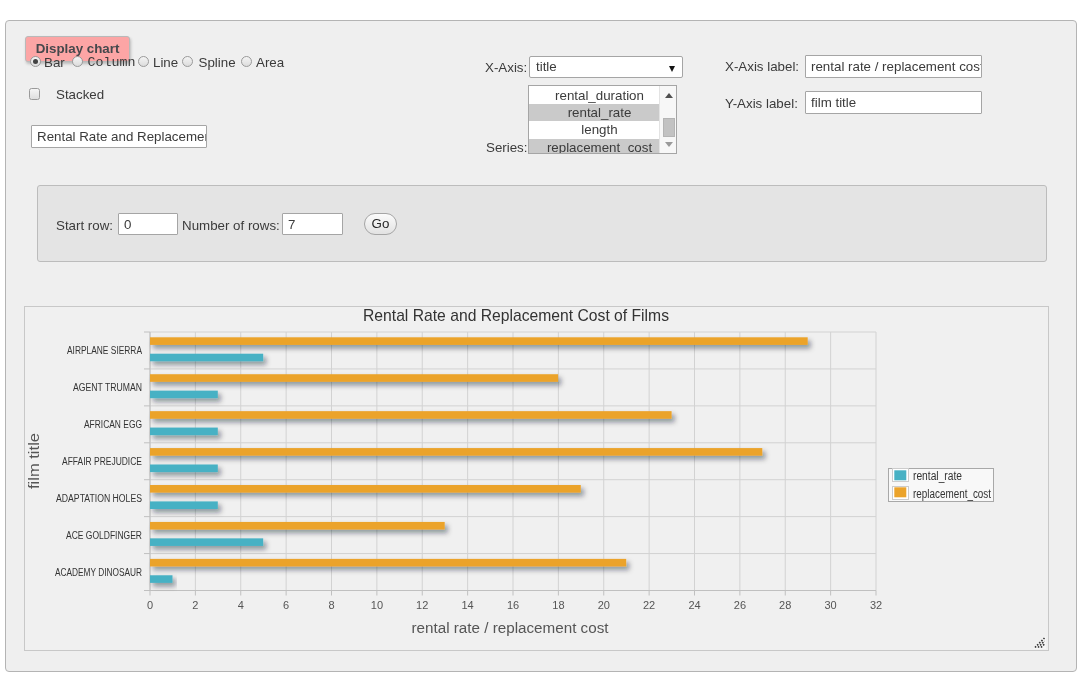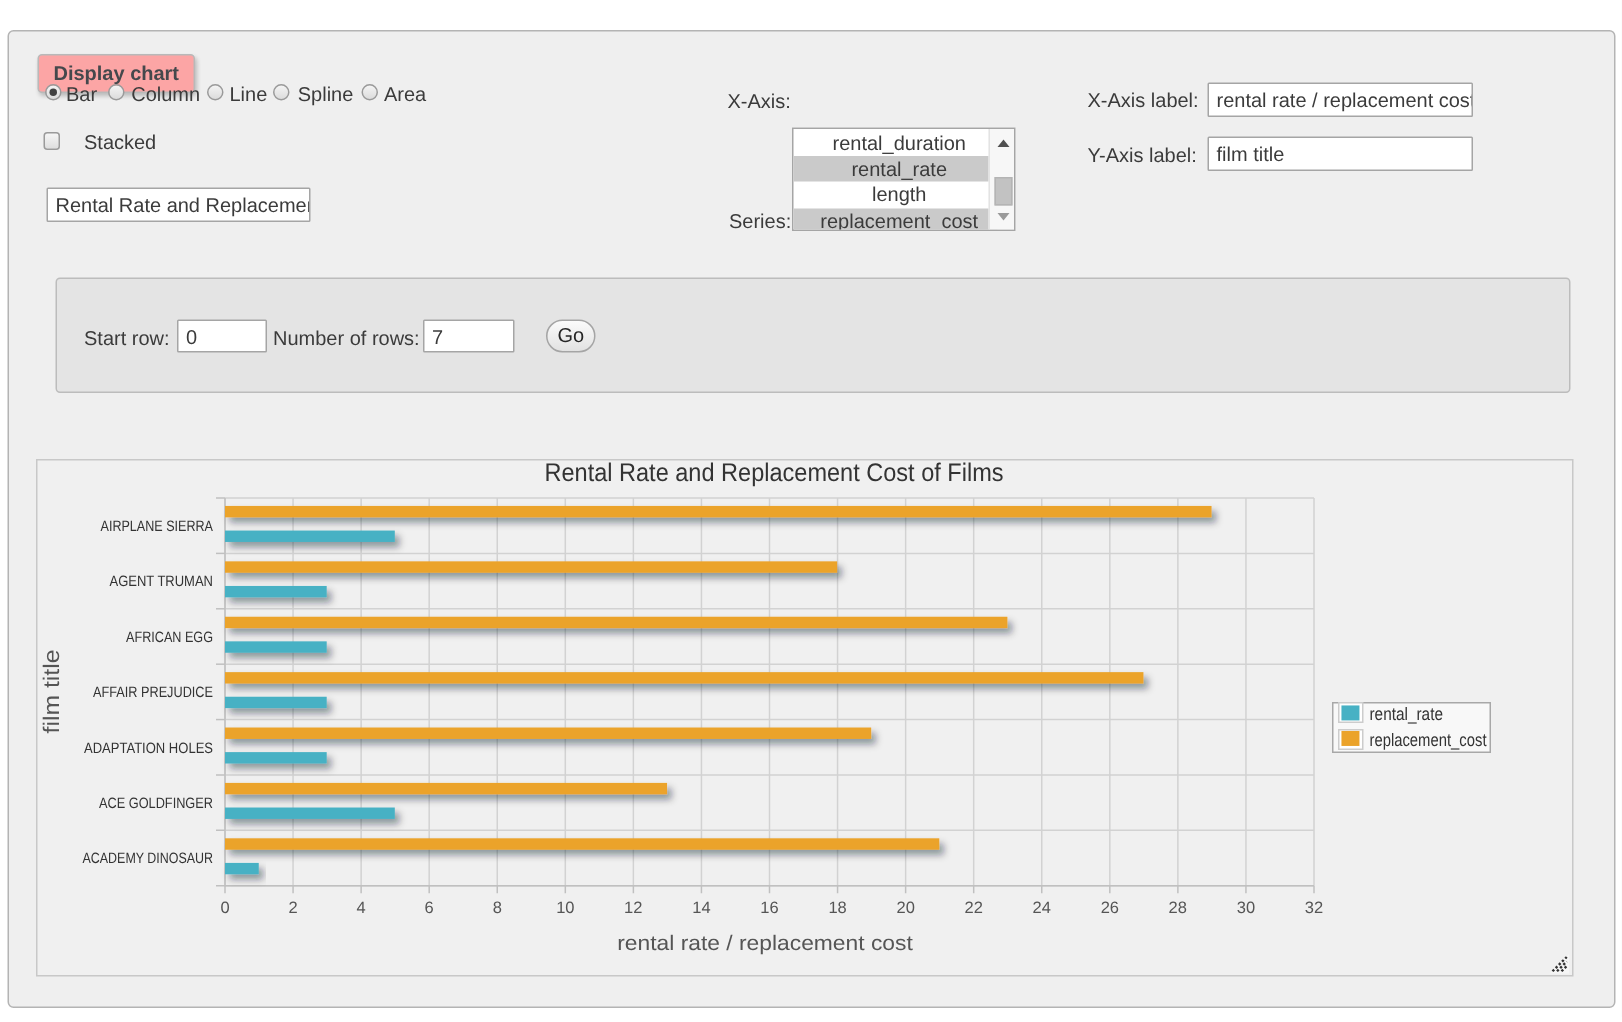--- a/index.html
+++ b/index.html
@@ -27,34 +27,35 @@
 <body>
 <div id="page">
   <div class="abs" id="fieldset"></div>
   <div class="abs" id="legendbox">Display chart</div>
 
   <div class="abs radio" style="left:29.5px;top:56px;">
       <div class="dot"></div>
     </div>
   <div class="abs txt" style="left:44px;top:55px;">Bar</div>
   <div class="abs radio" style="left:71.5px;top:56px;"></div>
-  <div class="abs txt" style="left:87.5px;top:55px;">Column</div>
+  <div class="abs txt" style="left:87.5px;top:55px;font-family:Liberation Mono, monospace;">Column</div>
   <div class="abs radio" style="left:137.5px;top:56px;"></div>
   <div class="abs txt" style="left:153px;top:55px;">Line</div>
   <div class="abs radio" style="left:182px;top:56px;"></div>
   <div class="abs txt" style="left:198.5px;top:55px;">Spline</div>
   <div class="abs radio" style="left:240.5px;top:56px;"></div>
   <div class="abs txt" style="left:256px;top:55px;">Area</div>
 
   <div class="abs cb" style="left:28.5px;top:88px;"></div>
   <div class="abs txt" style="left:56px;top:87px;">Stacked</div>
 
   <div class="abs inp" style="left:31px;top:125px;width:176px;height:23px;line-height:22px;">Rental Rate and Replacement Cost of Films</div>
 
   <div class="abs txt" style="left:485px;top:60px;">X-Axis:</div>
+  <div class="abs" id="selbox"><span style="padding-left:6px;">title</span><div style="position:absolute;left:139px;top:8.5px;width:0;height:0;border-left:3.5px solid transparent;border-right:3.5px solid transparent;border-top:6px solid #141414;"></div></div>
 
   <div class="abs txt" style="left:486px;top:140px;">Series:</div>
   <div class="abs" id="listbox">
     <div class="opt" style="top:1px;">rental_duration</div>
     <div class="opt optsel" style="top:18.2px;">rental_rate</div>
     <div class="opt" style="top:35.4px;">length</div>
     <div class="opt optsel" style="top:52.6px;">replacement_cost</div>
     <div id="sbar">
       <div style="position:absolute;left:5px;top:7px;width:0;height:0;border-left:4.5px solid transparent;border-right:4.5px solid transparent;border-bottom:5.5px solid #505050;"></div>
       <div style="position:absolute;left:3px;top:32px;width:12px;height:19px;background:#c2c2c2;border:1px solid #b4b4b4;box-sizing:border-box;"></div>

